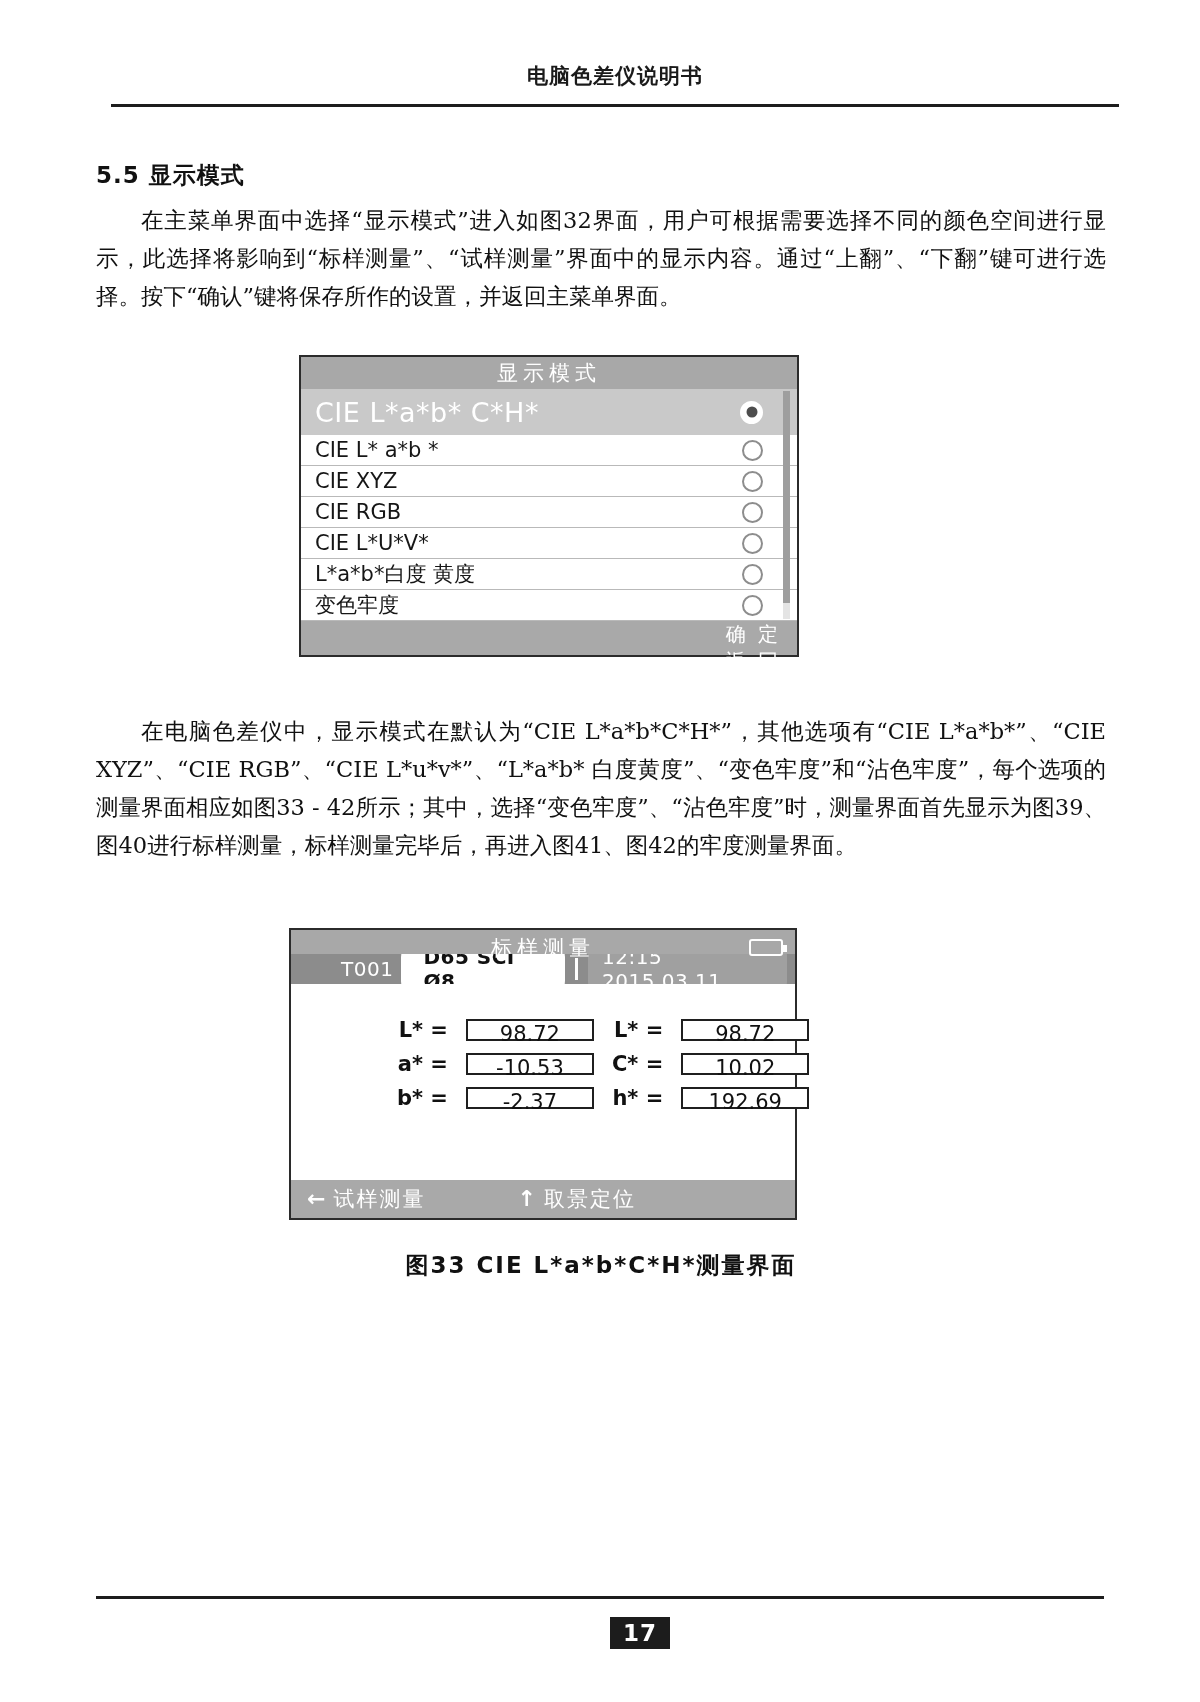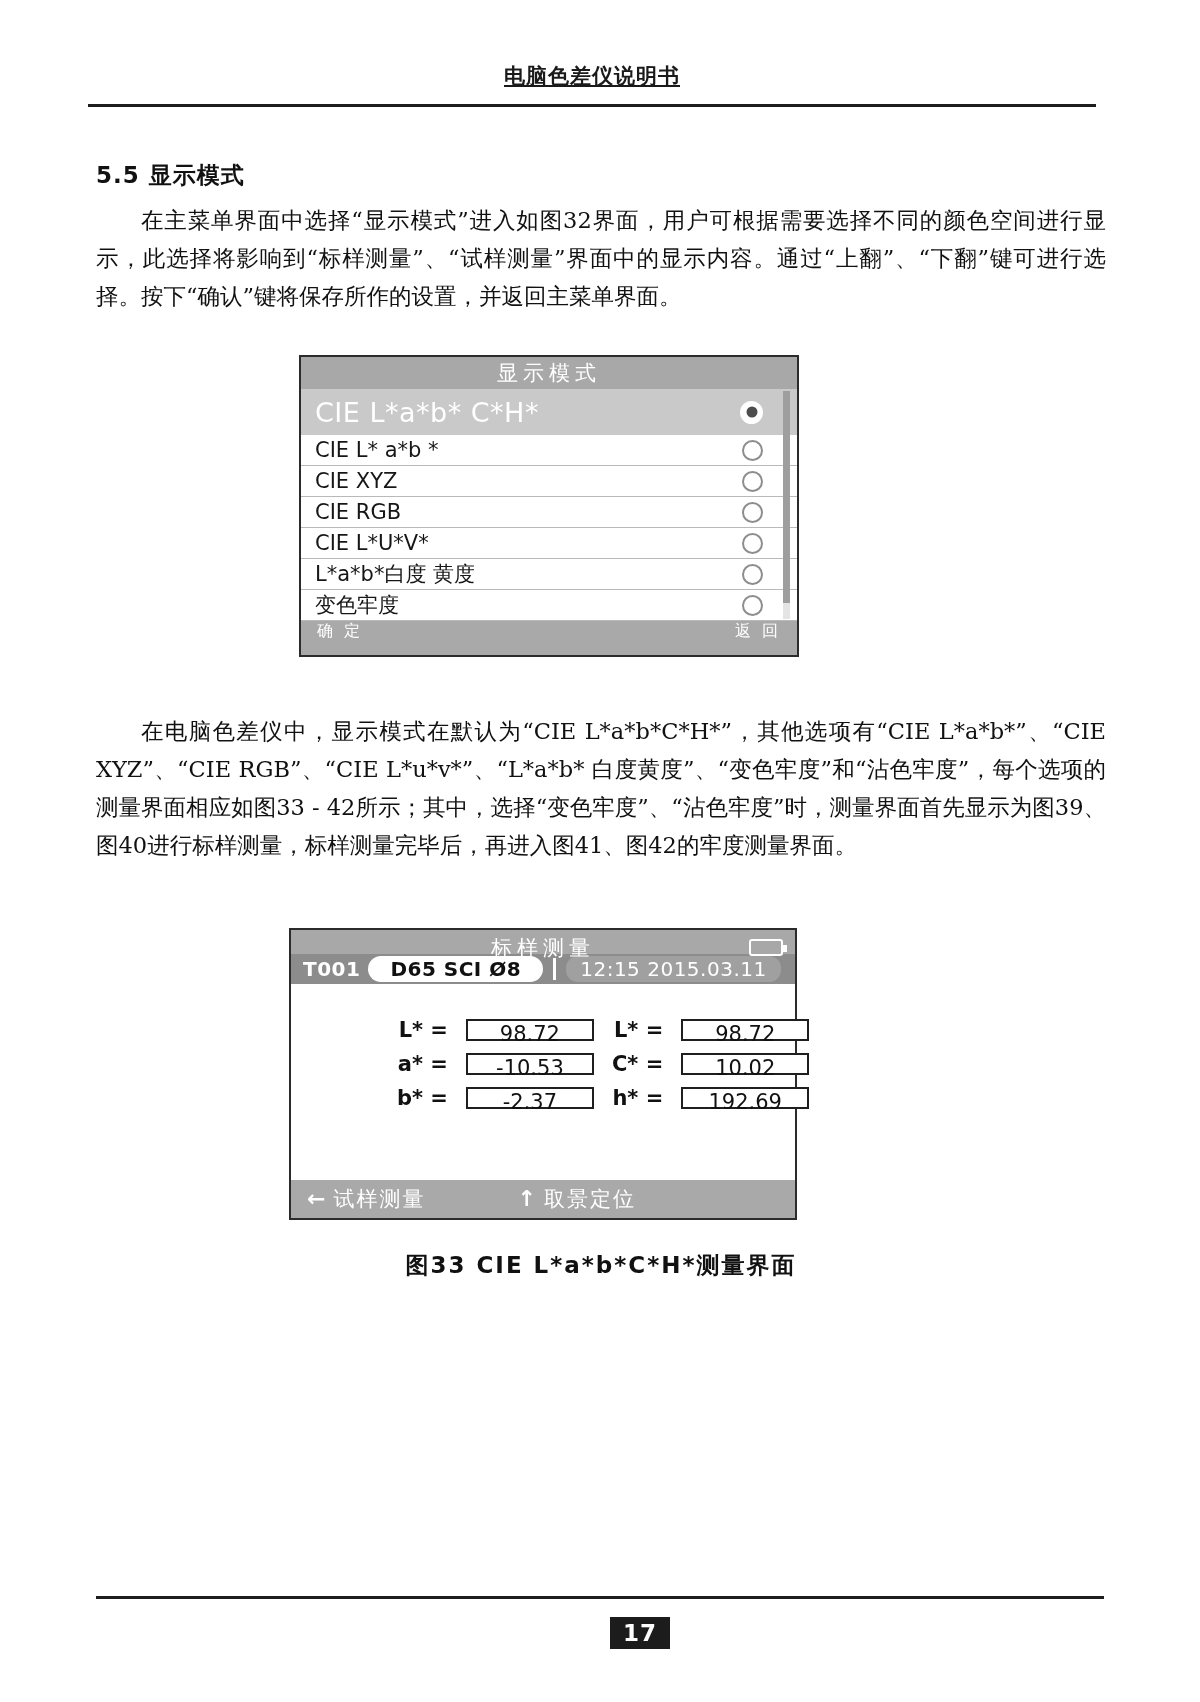--- a/index.html
+++ b/index.html
@@ -21,23 +21,22 @@
     width: 1200px;
     height: 1702px;
     box-sizing: border-box;
     padding: 0;
   }
 
   
   .header-area {
     position: absolute;
     top: 62px;
-    left: 88px;
+    left: 111px;
     width: 1008px;
-    text-decoration: underline;
   }
   .header-title {
     text-align: center;
     font-family: "DejaVu Sans", "Liberation Sans", sans-serif;
     font-weight: bold;
     font-size: 21px;
     letter-spacing: 1px;
     color: #1a1a1a;
   }
   .header-rule {
@@ -169,27 +168,28 @@
     right: 7px;
     top: 2px;
     width: 7px;
     height: 212px;
     background: #9e9e9e;
   }
   .device-footerbar {
     background: #a9a9a9;
     height: 34px;
     display: flex;
-    align-items: flex-start;
+    align-items: flex-end;
     justify-content: space-between;
     padding: 0 16px;
     box-sizing: border-box;
     color: #ffffff;
-    font-size: 16px;
+    font-size: 20px;
     letter-spacing: 3px;
+    flex-direction: column;
   }
 
   .fig-caption {
     position: absolute;
     width: 1010px;
     left: 96px;
     text-align: center;
     font-family: "DejaVu Sans", "Liberation Sans", sans-serif;
     font-weight: bold;
     font-size: 23px;
@@ -239,24 +239,25 @@
     height: 30px;
     display: flex;
     align-items: center;
     color: #ffffff;
     font-size: 20px;
     padding: 0 8px;
     box-sizing: border-box;
     gap: 8px;
   }
   .status-id {
-    font-weight: bold;
+    font-weight: normal;
     letter-spacing: 0.5px;
     color: #ffffff;
     padding-left: 4px;
+    margin-left: 38px;
   }
   .status-pill {
     background: #ffffff;
     color: #111111;
     border-radius: 13px;
     padding: 1px 22px;
     font-weight: bold;
     font-size: 20px;
     letter-spacing: 0.5px;
     line-height: 24px;

